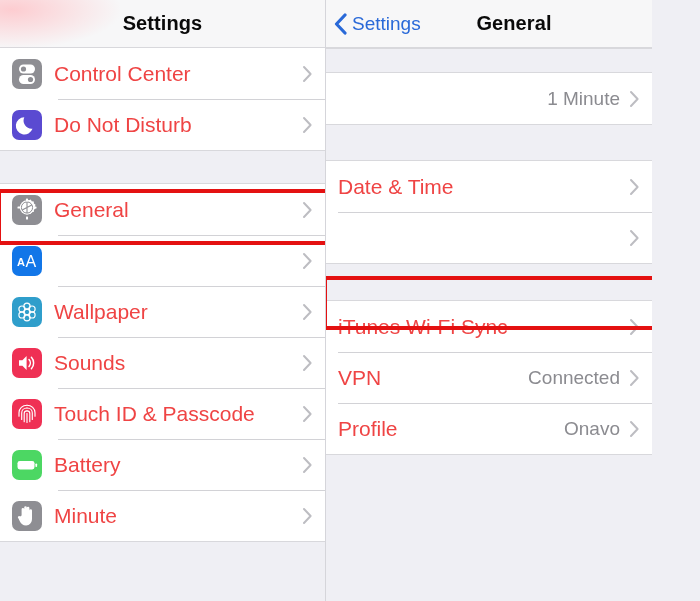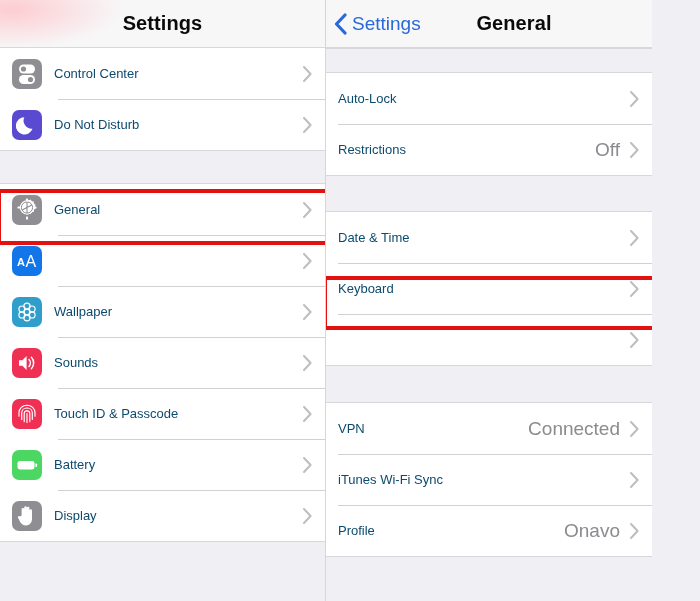--- a/index.html
+++ b/index.html
@@ -90,22 +90,22 @@
   .row + .row::before {
     content: "";
     position: absolute;
     left: 58px; right: 0; top: 0;
     height: 1px;
     background: #d2d2d6;
   }
   .pane-right .row + .row::before { left: 12px; }
 
   .row-label {
-    font-size: 13px;
-    color: #0c4a6e;
+    font-size: 21px;
+    color: #ef4444;
     white-space: nowrap;
   }
   .pane-left .row-label { margin-left: 12px; }
   .row-value {
     margin-left: auto;
     font-size: 19px;
     color: #8b8b90;
     white-space: nowrap;
     padding-right: 9px;
   }
@@ -287,21 +287,21 @@
                 <path d="M2 2 L8.6 9 L2 16" fill="none" stroke="#bdbdc2" stroke-width="2" stroke-linecap="round" stroke-linejoin="round"></path>
               </svg>
             </span>
           </div>
           <div class="row">
             <span class="app-icon" style="background: rgb(142, 142, 147);">
               <svg width="30" height="30" viewBox="0 0 30 30">
                 <path fill="#fff" d="M9.6 14.4V8.2a1.3 1.3 0 0 1 2.6 0v5.1V6.5a1.3 1.3 0 0 1 2.6 0v6.8V7.1a1.3 1.3 0 0 1 2.6 0v6.2V9.6a1.3 1.3 0 0 1 2.6 0v8.2c0 4-2.4 6.6-5.9 6.6-3.3 0-5-1.7-6.3-4.2l-1.6-3.2a1.25 1.25 0 0 1 2-1.5z"></path>
               </svg>
             </span>
-            <span class="row-label">Display</span>
+            <span class="row-label">Minute</span>
             <span class="row-chevron">
               <svg width="11" height="18" viewBox="0 0 11 18">
                 <path d="M2 2 L8.6 9 L2 16" fill="none" stroke="#bdbdc2" stroke-width="2" stroke-linecap="round" stroke-linejoin="round"></path>
               </svg>
             </span>
           </div>
         </div>
         <div class="tail" style="height: 60px; border-top: 1px solid rgb(216, 216, 220);"></div>
       </div>
 
@@ -318,83 +318,66 @@
       </div>
       <div class="nav-right-title">
         <span class="nav-title">General</span>
       </div>
     </div>
 
     <div class="list-wrap" id="right-list">
         <div class="gap" style="height: 25px;"></div>
         <div class="group">
           <div class="row">
-            <span class="row-label">Auto-Lock</span>
-            <span class="row-chevron">
-              <svg width="11" height="18" viewBox="0 0 11 18">
-                <path d="M2 2 L8.6 9 L2 16" fill="none" stroke="#bdbdc2" stroke-width="2" stroke-linecap="round" stroke-linejoin="round"></path>
-              </svg>
-            </span>
-          </div>
-          <div class="row">
-            <span class="row-label">Restrictions</span>
-            <span class="row-value">Off</span>
+            <span class="row-value">1 Minute</span>
             <span class="row-chevron">
               <svg width="11" height="18" viewBox="0 0 11 18">
                 <path d="M2 2 L8.6 9 L2 16" fill="none" stroke="#bdbdc2" stroke-width="2" stroke-linecap="round" stroke-linejoin="round"></path>
               </svg>
             </span>
           </div>
         </div>
         <div class="gap" style="height: 37px;"></div>
         <div class="group">
           <div class="row">
             <span class="row-label">Date &amp; Time</span>
             <span class="row-chevron">
               <svg width="11" height="18" viewBox="0 0 11 18">
                 <path d="M2 2 L8.6 9 L2 16" fill="none" stroke="#bdbdc2" stroke-width="2" stroke-linecap="round" stroke-linejoin="round"></path>
               </svg>
             </span>
           </div>
           <div class="row">
-            <span class="row-label">Keyboard</span>
-            <span class="row-chevron">
-              <svg width="11" height="18" viewBox="0 0 11 18">
-                <path d="M2 2 L8.6 9 L2 16" fill="none" stroke="#bdbdc2" stroke-width="2" stroke-linecap="round" stroke-linejoin="round"></path>
-              </svg>
-            </span>
-          </div>
-          <div class="row">
             <span class="row-chevron">
               <svg width="11" height="18" viewBox="0 0 11 18">
                 <path d="M2 2 L8.6 9 L2 16" fill="none" stroke="#bdbdc2" stroke-width="2" stroke-linecap="round" stroke-linejoin="round"></path>
               </svg>
             </span>
           </div>
         </div>
         <div class="gap" style="height: 38px;"></div>
         <div class="group">
+          <div class="row">
+            <span class="row-label">iTunes Wi-Fi Sync</span>
+            <span class="row-chevron">
+              <svg width="11" height="18" viewBox="0 0 11 18">
+                <path d="M2 2 L8.6 9 L2 16" fill="none" stroke="#bdbdc2" stroke-width="2" stroke-linecap="round" stroke-linejoin="round"></path>
+              </svg>
+            </span>
+          </div>
           <div class="row">
             <span class="row-label">VPN</span>
             <span class="row-value">Connected</span>
             <span class="row-chevron">
               <svg width="11" height="18" viewBox="0 0 11 18">
                 <path d="M2 2 L8.6 9 L2 16" fill="none" stroke="#bdbdc2" stroke-width="2" stroke-linecap="round" stroke-linejoin="round"></path>
               </svg>
             </span>
           </div>
           <div class="row">
-            <span class="row-label">iTunes Wi-Fi Sync</span>
-            <span class="row-chevron">
-              <svg width="11" height="18" viewBox="0 0 11 18">
-                <path d="M2 2 L8.6 9 L2 16" fill="none" stroke="#bdbdc2" stroke-width="2" stroke-linecap="round" stroke-linejoin="round"></path>
-              </svg>
-            </span>
-          </div>
-          <div class="row">
             <span class="row-label">Profile</span>
             <span class="row-value">Onavo</span>
             <span class="row-chevron">
               <svg width="11" height="18" viewBox="0 0 11 18">
                 <path d="M2 2 L8.6 9 L2 16" fill="none" stroke="#bdbdc2" stroke-width="2" stroke-linecap="round" stroke-linejoin="round"></path>
               </svg>
             </span>
           </div>
         </div>
         <div class="tail" style="height: 60px; border-top: 1px solid rgb(216, 216, 220);"></div>

